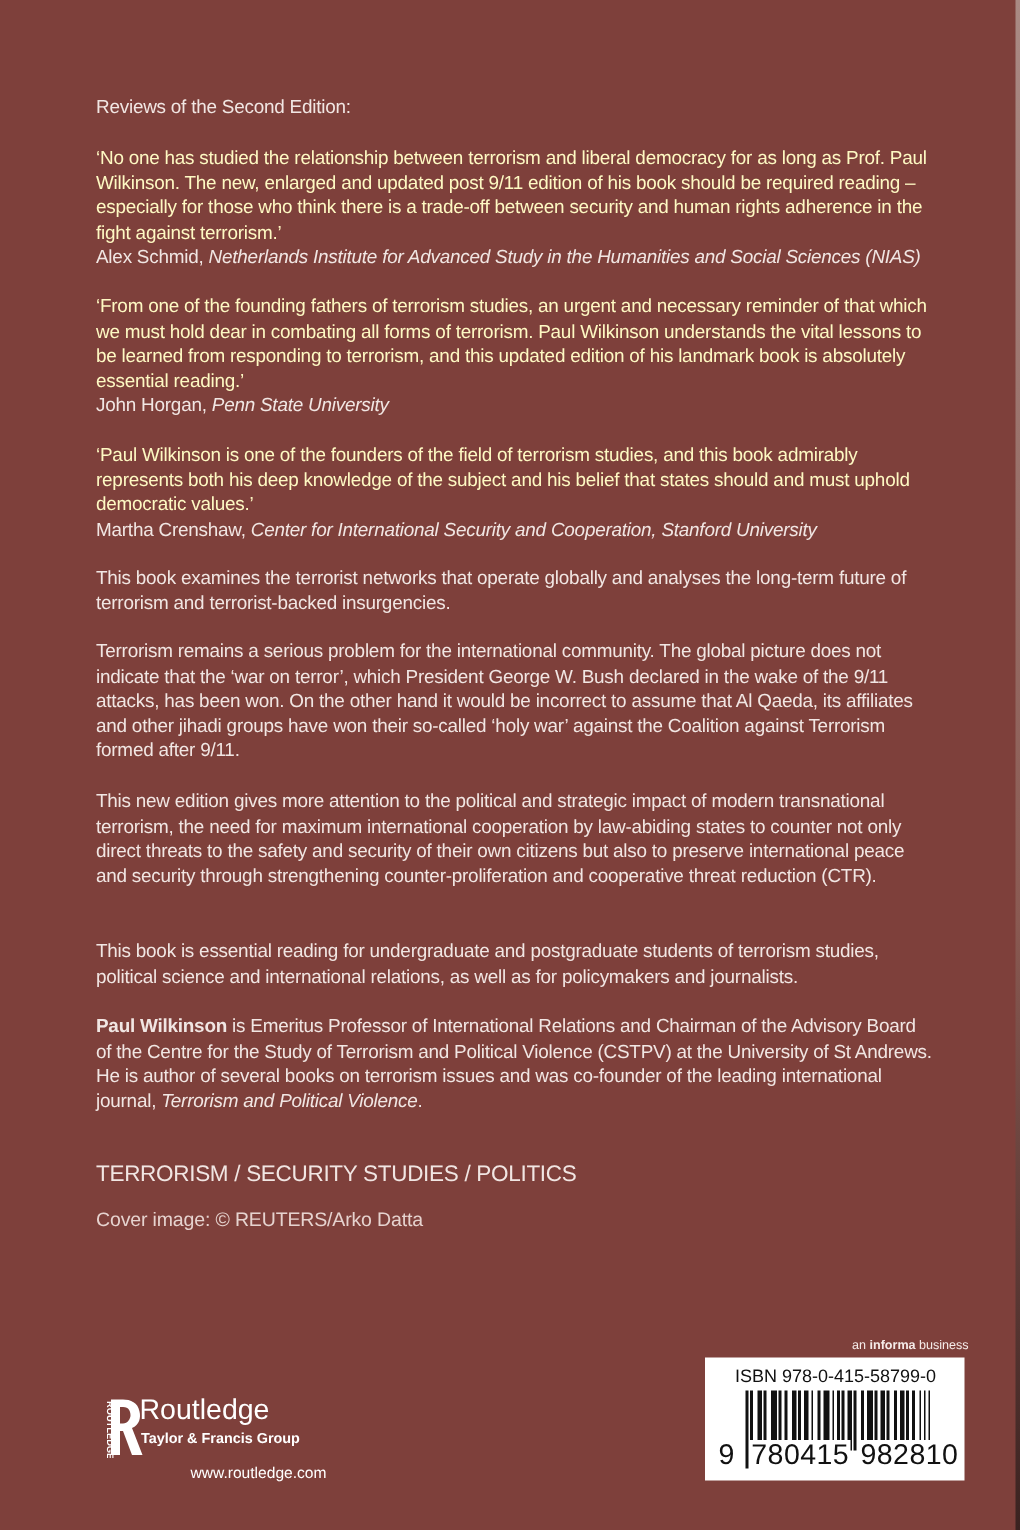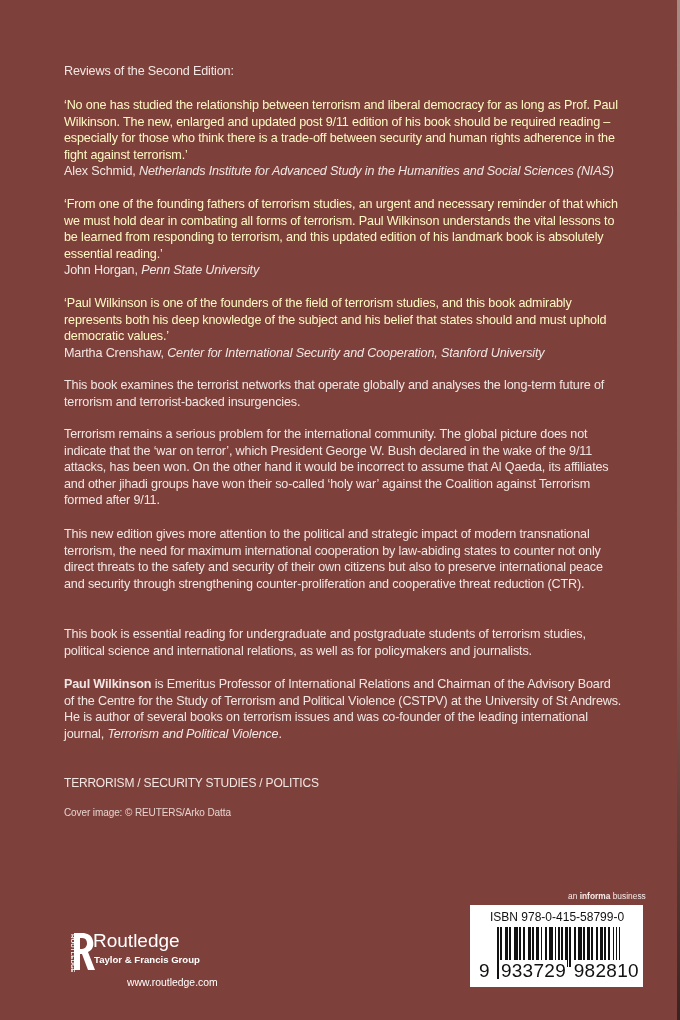--- a/index.html
+++ b/index.html
@@ -18,22 +18,22 @@
     position: absolute; left: 64px; top: 0; width: 560px;
     font-size: 12.6px; line-height: 16.5px;
     letter-spacing: -0.15px;
   }
   .heading { position: absolute; top: 63px; left: 0; white-space: nowrap; }
   .block { position: absolute; left: 0; width: 560px; }
   .quote { font-weight: normal; color: #fef9c3; }
   .attrib { color: #f1e6e3; }
   .attrib i { font-style: italic; }
   p { margin: 0; }
-  .tags { position: absolute; top: 775px; left: 0; font-size: 12px; letter-spacing: -0.2px; white-space: nowrap; }
-  .credit { position: absolute; top: 808px; left: 0; font-size: 10px; line-height: 10px; color: #e6d3cf; white-space: nowrap; letter-spacing: -0.1px; }
+  .tags { position: absolute; top: 775px; left: 0; font-size: 15px; letter-spacing: -0.2px; white-space: nowrap; }
+  .credit { position: absolute; top: 808px; left: 0; font-size: 13px; line-height: 10px; color: #e6d3cf; white-space: nowrap; letter-spacing: -0.1px; }
   .informa { position: absolute; left: 568px; top: 891px; font-size: 8.4px; color: #f6ecea; white-space: nowrap; }
   .informa b { font-weight: bold; }
   .barcode-box {
     position: absolute; left: 470px; top: 905px; width: 173px; height: 82px;
     background: #ffffff; color: #111; box-sizing: border-box;
   }
   .isbn { position: absolute; top: 5px; left: 20px; font-size: 12px; letter-spacing: 0px; white-space: nowrap; }
   .bars { position: absolute; top: 22px; left: 27px; width: 125px; height: 48px; display: flex; align-items: flex-start; }
   .bars span { display: block; background: #111; height: 40px; }
   .bars span.long { height: 52px; }
@@ -112,21 +112,21 @@
       <span style="width:3px;margin-right:1.5px"></span>
       <span style="width:1.5px;margin-right:3px"></span>
       <span style="width:2px;margin-right:2px"></span>
     <span style="width:3px;margin-right:1.5px"></span>
       <span style="width:1.5px;margin-right:2px"></span>
       <span style="width:2px;margin-right:3px"></span>
       <span style="width:1.5px;margin-right:1.5px"></span>
     <span class="long" style="width:1.5px;margin-right:1.5px"></span>
       <span class="long" style="width:1.5px;margin-right:0"></span>
   </div>
-  <div class="ean"><span class="lead">9</span><span class="grp">933729</span> <span class="grp">982810</span></div>
+  <div class="ean"><span class="lead">9</span><span class="grp">780415</span> <span class="grp">982810</span></div>
 </div>
 
 <div class="logo">
   <svg class="logo-glyph" viewBox="0 0 36 40" width="36" height="40">
     <text x="9" y="2" font-size="6.2" font-weight="bold" fill="#ffffff" font-family="Liberation Sans, sans-serif" transform="rotate(90 9 2)">ROUTLEDGE</text>
     <path d="M12 1 L12 38 L18 38 L18 22 L20 22 L26 38 L33 38 L26 20 C31 18 32 13 31 9 C30 3 25 1 20 1 Z M18 6 L20 6 C24 6 25 9 25 11.5 C25 14 23 17 20 17 L18 17 Z" fill="#ffffff"></path>
   </svg>
   <div class="logo-name">Routledge</div>
   <div class="logo-sub">Taylor &amp; Francis Group</div>
 </div>

